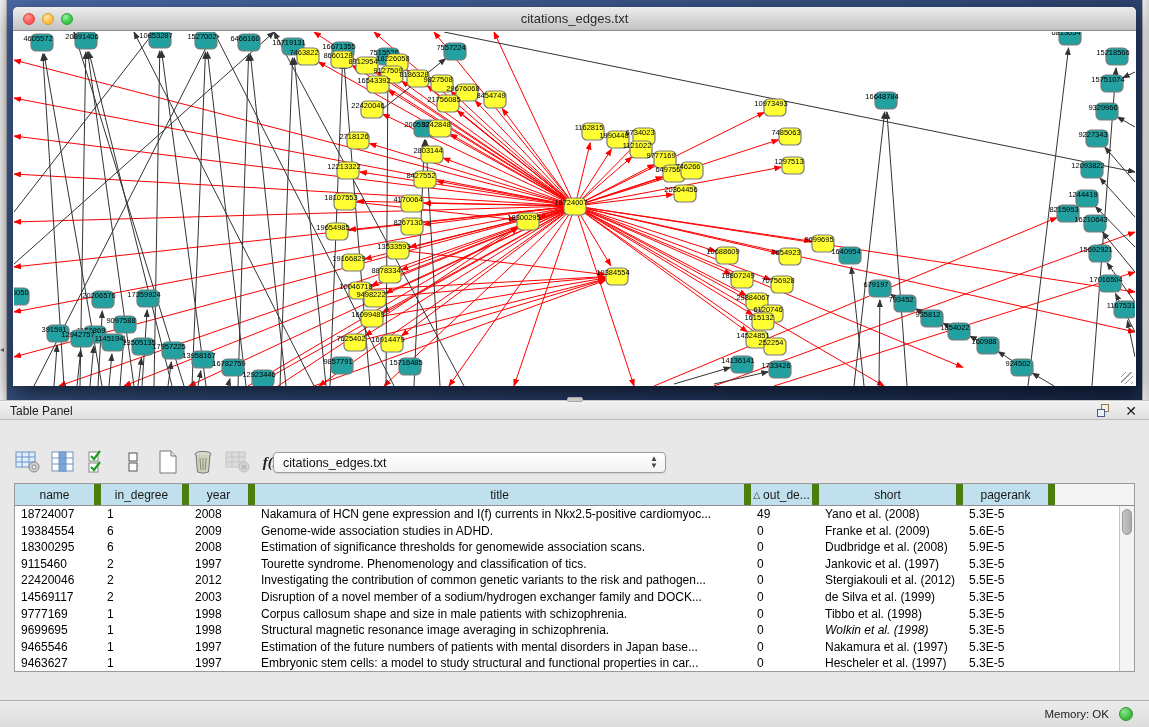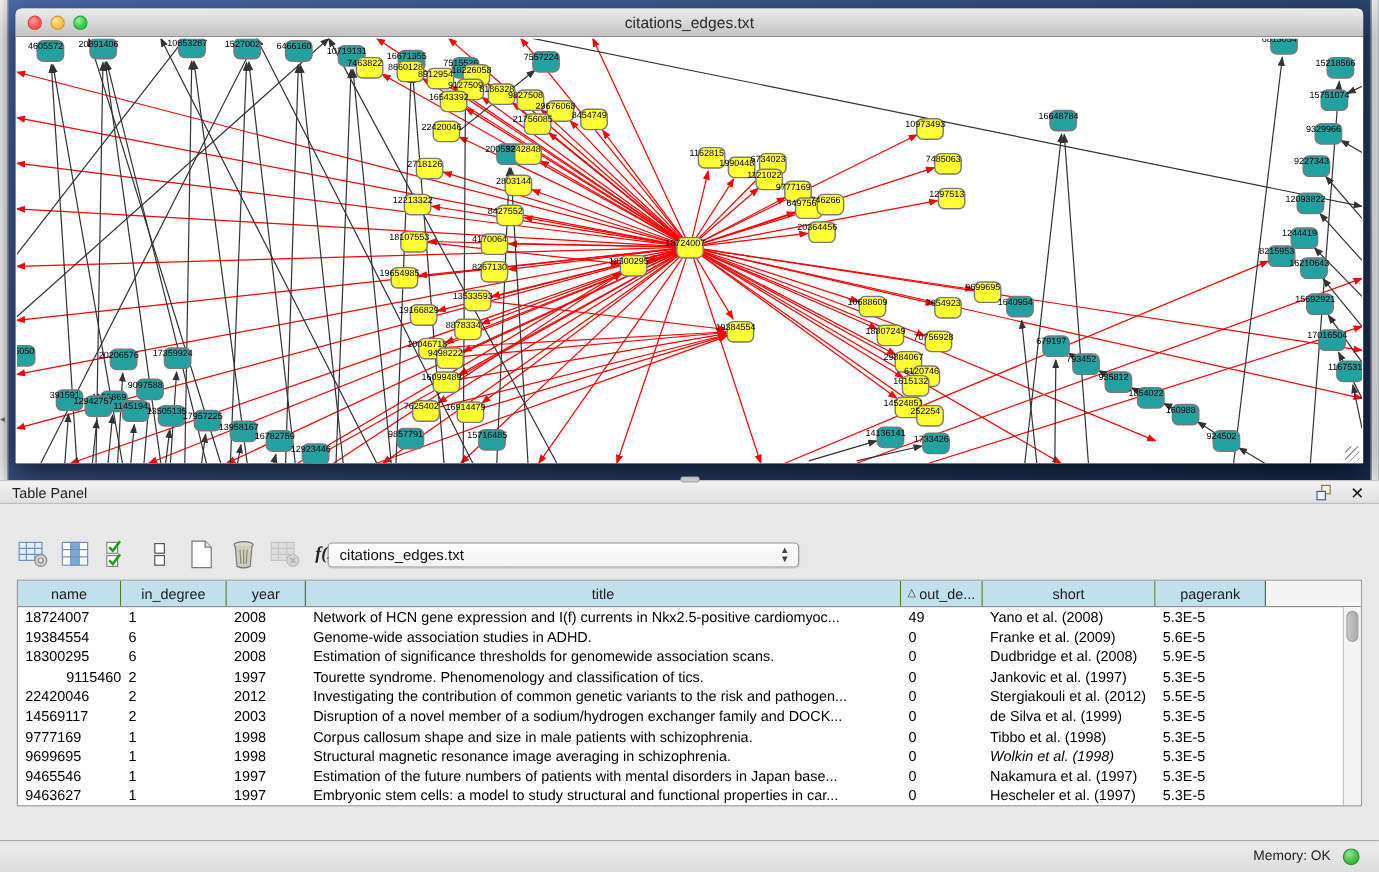--- a/index.html
+++ b/index.html
@@ -50,21 +50,21 @@
   #table-select{position:absolute;left:273px;top:52px;width:393px;height:21px;
     border:1px solid #9b9b9b;border-radius:4px;background:linear-gradient(#fff,#f2f2f2);
     font-size:12.5px;color:#111;display:flex;align-items:center;padding-left:9px;
     box-shadow:0 1px 1px rgba(0,0,0,.08);}
   #select-arrows{position:absolute;right:7px;top:2px;display:flex;flex-direction:column;line-height:7px;
     font-size:8px;color:#444;}
 
   #table-box{position:absolute;left:14px;top:83px;width:1121px;height:189px;
     border:1px solid #9a9a9a;background:#fff;overflow:hidden;}
   #thead{display:flex;height:22px;border-bottom:1px solid #8f8f8f;background:#f4f4f4;}
-  .th{background:#bfe0ec;border-right:1px solid #4d7c0f;font-size:12px;color:#1a1a1a;
+  .th{background:#bfe0ec;border-right:7px solid #4d7c0f;font-size:12px;color:#1a1a1a;
     display:flex;align-items:center;justify-content:center;overflow:hidden;white-space:nowrap;}
   .th .sort{font-size:9px;margin-right:3px;color:#333;}
   #tbody{position:absolute;left:0;top:22px;right:15px;bottom:0;overflow:hidden;}
   .tr{display:flex;height:16.6px;}
   .td{font-size:12px;color:#000;padding-left:6px;overflow:hidden;white-space:nowrap;
     text-overflow:ellipsis;line-height:16.6px;}
   #vscroll{position:absolute;right:0;top:22px;width:15px;bottom:0;background:#f4f4f4;
     border-left:1px solid #c4c4c4;}
   #vthumb{position:absolute;left:2px;top:3px;width:10px;height:26px;border-radius:5px;
     background:linear-gradient(90deg,#c6c6c6,#ababab);border:1px solid #9a9a9a;}
@@ -772,21 +772,21 @@
         </div>
         <div class="th" style="width: 92px;">
           <span>pagerank</span>
         </div>
       </div>
     <div id="tbody">
         <div class="tr">
           <div class="td" style="width: 86px;">18724007</div>
           <div class="td" style="width: 88px;">1</div>
           <div class="td" style="width: 66px;">2008</div>
-          <div class="td" style="width: 496px;">Network of HCN gene expression and I(f) currents in Nkx2.5-positive cardiomyoc...</div>
+          <div class="td" style="width: 496px;">Nakamura of HCN gene expression and I(f) currents in Nkx2.5-positive cardiomyoc...</div>
           <div class="td" style="width: 68px;">49</div>
           <div class="td" style="width: 144px;">Yano et al. (2008)</div>
           <div class="td" style="width: 92px;">5.3E-5</div>
         </div>
         <div class="tr">
           <div class="td" style="width: 86px;">19384554</div>
           <div class="td" style="width: 88px;">6</div>
           <div class="td" style="width: 66px;">2009</div>
           <div class="td" style="width: 496px;">Genome-wide association studies in ADHD.</div>
           <div class="td" style="width: 68px;">0</div>
@@ -796,21 +796,21 @@
         <div class="tr">
           <div class="td" style="width: 86px;">18300295</div>
           <div class="td" style="width: 88px;">6</div>
           <div class="td" style="width: 66px;">2008</div>
           <div class="td" style="width: 496px;">Estimation of significance thresholds for genomewide association scans.</div>
           <div class="td" style="width: 68px;">0</div>
           <div class="td" style="width: 144px;">Dudbridge et al. (2008)</div>
           <div class="td" style="width: 92px;">5.9E-5</div>
         </div>
         <div class="tr">
-          <div class="td" style="width: 86px; text-align: right;">9115460</div>
+          <div class="td" style="width: 86px;">9115460</div>
           <div class="td" style="width: 88px;">2</div>
           <div class="td" style="width: 66px;">1997</div>
           <div class="td" style="width: 496px;">Tourette syndrome. Phenomenology and classification of tics.</div>
           <div class="td" style="width: 68px;">0</div>
           <div class="td" style="width: 144px;">Jankovic et al. (1997)</div>
           <div class="td" style="width: 92px;">5.3E-5</div>
         </div>
         <div class="tr">
           <div class="td" style="width: 86px;">22420046</div>
           <div class="td" style="width: 88px;">2</div>

